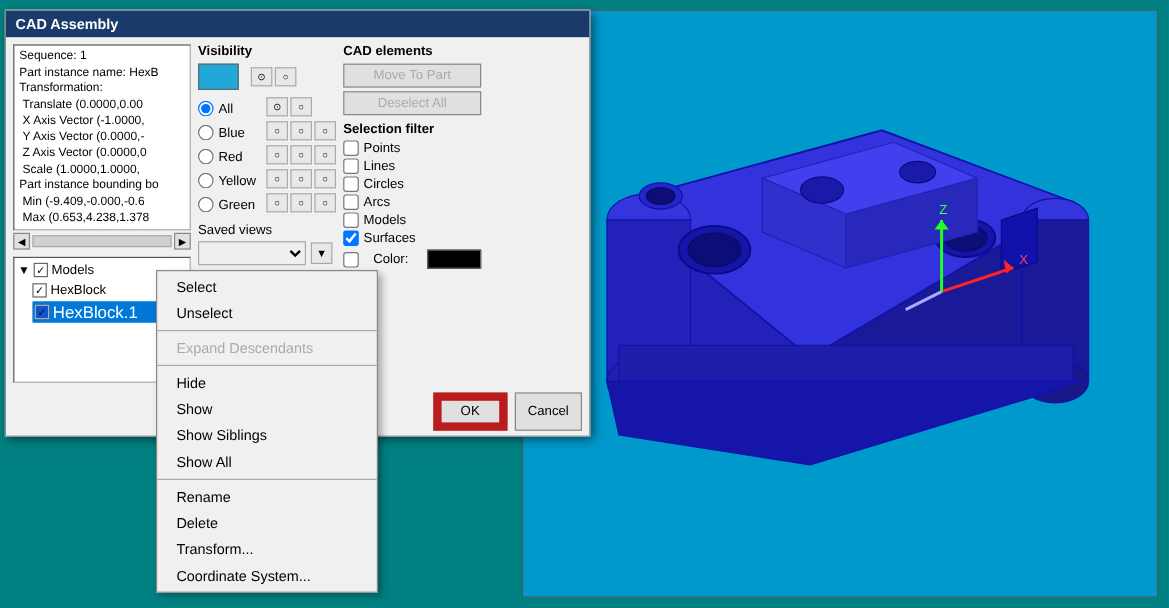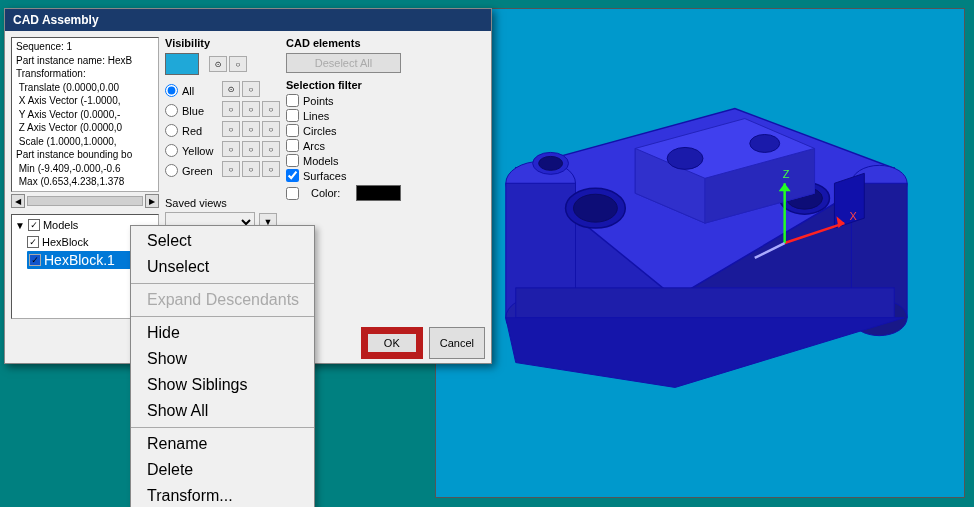--- a/index.html
+++ b/index.html
@@ -198,21 +198,21 @@
       top: 225px;
       width: 185px;
       background: #f0f0f0;
       border: 1px solid #888;
       box-shadow: 3px 3px 6px rgba(0,0,0,0.3);
       z-index: 20;
       padding: 2px 0;
     }
     .menu-item {
       padding: 4px 16px;
-      font-size: 16px;
+      font-size: 12px;
       cursor: pointer;
       white-space: nowrap;
       display: flex;
       justify-content: space-between;
     }
     .menu-item.disabled {
       color: #aaa;
       cursor: default;
     }
     .menu-separator {
@@ -381,21 +381,21 @@
       </div>
       <div class="radio-row" style="margin-bottom:4px;">
         <input type="radio" name="visibility" style="margin-right: 4px;">
         <span style="width:40px; font-size:11px;">Yellow</span>
         <div class="vis-icons">
           <div class="vis-icon">○</div>
           <div class="vis-icon">○</div>
           <div class="vis-icon">○</div>
         </div>
       </div>
-      <div class="radio-row" style="margin-bottom:20px;">
+      <div class="radio-row" style="margin-bottom:9px;">
         <input type="radio" name="visibility" style="margin-right: 4px;">
         <span style="width:40px; font-size:11px;">Green</span>
         <div class="vis-icons">
           <div class="vis-icon">○</div>
           <div class="vis-icon">○</div>
           <div class="vis-icon">○</div>
         </div>
       </div>
 
       <div class="saved-views" style="margin-top:8px;">
@@ -414,20 +414,21 @@
       </div>
 
       <div style="margin-top:10px; display:flex; gap:4px; align-items:center;">
         <input type="text" style="width: 60px; height: 18px; font-size: 10px; border: 1px solid rgb(170, 170, 170);">
         <div style="width:30px; height:18px; background:#e0e0e0; border:1px solid #888; display:flex; align-items:center; justify-content:center; font-size:9px;"></div>
       </div>
     </div>
 
     <div style="width:115px; flex-shrink:0;">
       <div style="font-size:11px; font-weight:bold; margin-bottom:4px;">CAD elements</div>
+      <button class="btn disabled" style="color:#aaa;">Move To Part</button>
       <button class="btn disabled" style="color:#aaa;">Deselect All</button>
 
       <div class="selection-filter">
         <div style="font-size:11px; font-weight:bold; margin-bottom:3px;">Selection filter</div>
         <div class="filter-item">
           <input type="checkbox" style="">
           <span>Points</span>
         </div>
         <div class="filter-item">
           <input type="checkbox" style="">

